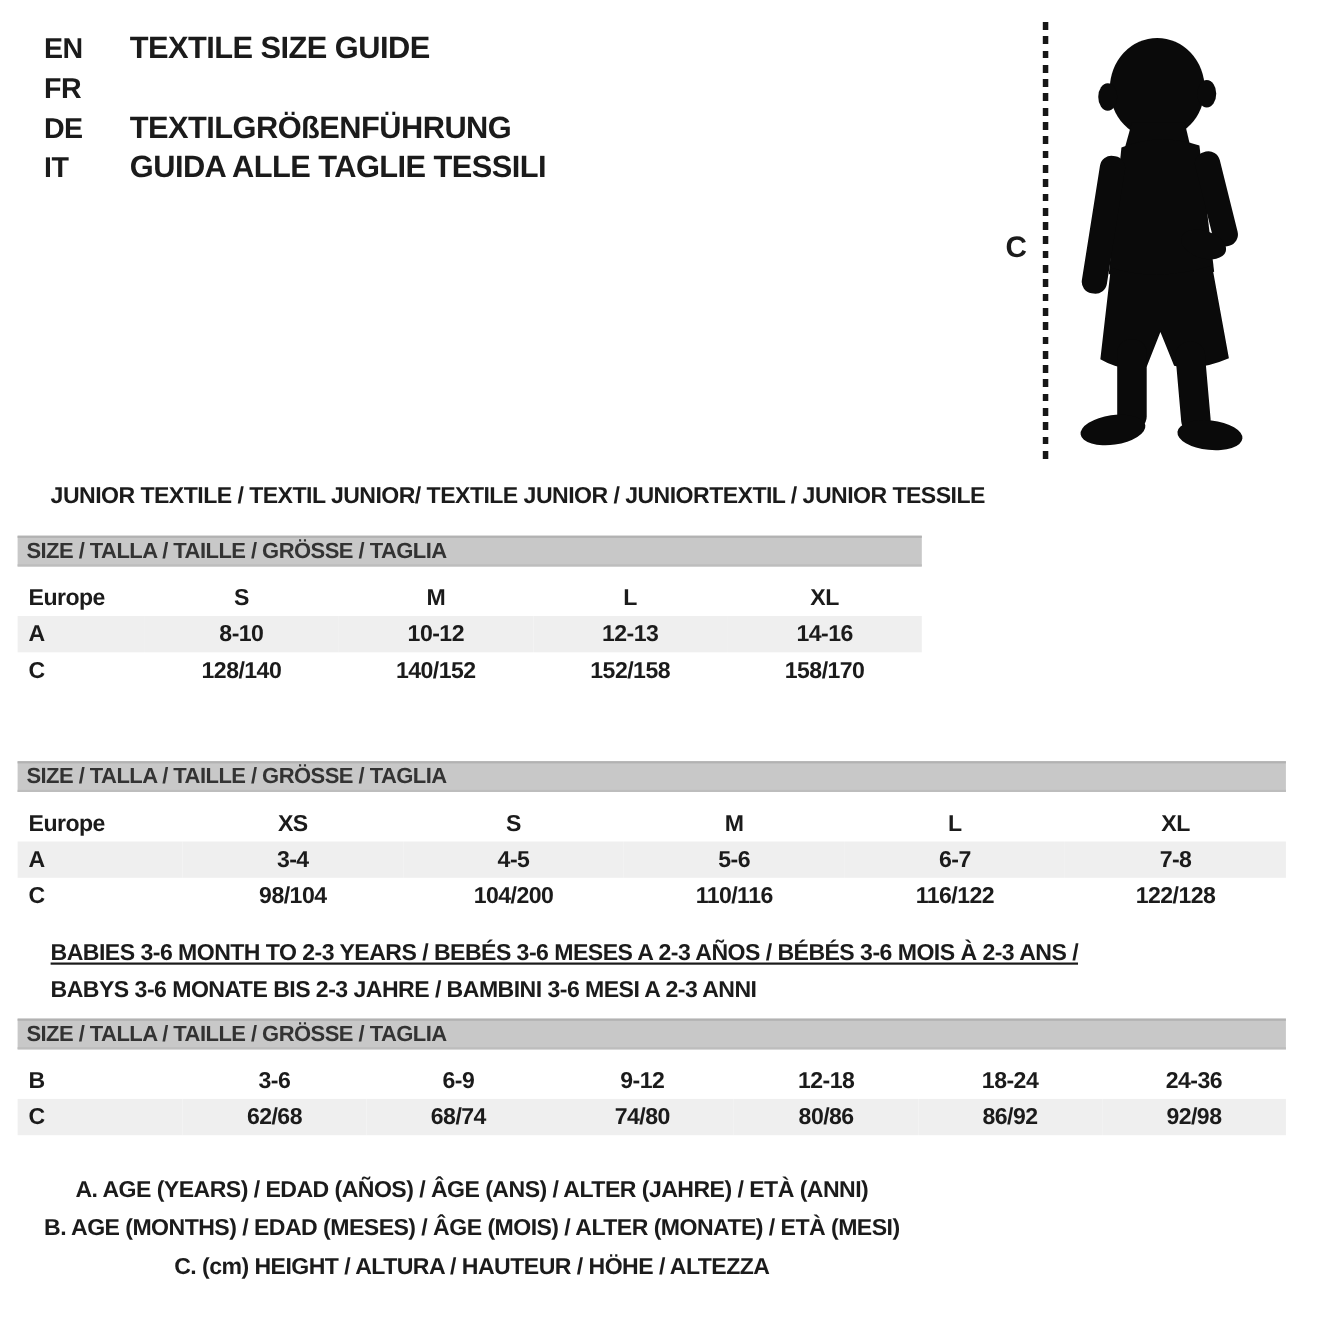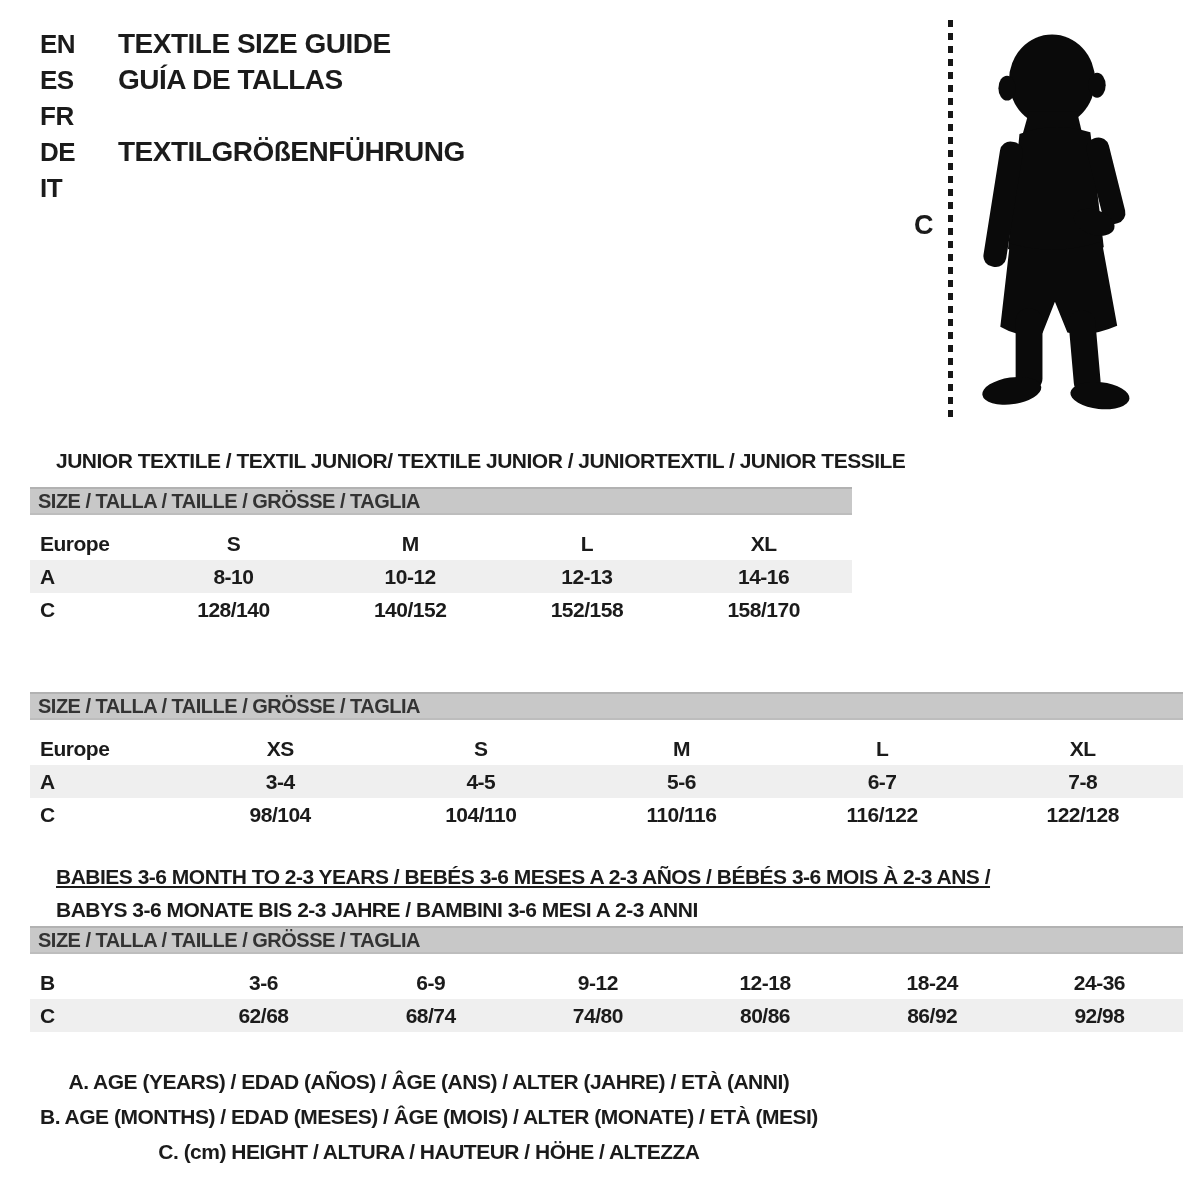--- a/index.html
+++ b/index.html
@@ -19,31 +19,31 @@
   .figure{position:absolute;left:910px;top:12px;width:245px;height:412px;}
   .dash-line{
     position:absolute;left:38px;top:8px;width:5px;height:400px;
     background:repeating-linear-gradient(to bottom,#161616 0px,#161616 7px,rgba(0,0,0,0) 7px,rgba(0,0,0,0) 13px);
   }
   .c-label{position:absolute;left:4px;top:198px;font-size:27px;font-weight:bold;}
   .silhouette{position:absolute;left:52px;top:2px;}
 
   
   .sec-title{
-    position:absolute;left:40px;margin:16px;font-size:21px;font-weight:bold;
+    position:absolute;left:40px;margin:6px;font-size:21px;font-weight:bold;
     letter-spacing:-0.5px;white-space:nowrap;
   }
   .t-junior{top:433px;}
   .t-children{top:641px;}
   .t-babies1{top:849px;text-decoration:underline;}
   .t-babies2{top:882px;}
   .subA{font-size:14px;vertical-align:-4px;}
 
   
-  .tbl{position:absolute;left:30px;}
+  .tbl{position:absolute;left:16px;}
   .tbl-junior{top:487px;width:822px;}
   .tbl-children{top:692px;width:1153px;}
   .tbl-babies{top:926px;width:1153px;}
   .size-bar{
     height:24px;background:#c8c8c8;border-top:2px solid #b2b2b2;border-bottom:2px solid #bdbdbd;
     font-size:20px;font-weight:bold;color:#333333;line-height:24px;padding-left:8px;
     letter-spacing:-0.5px;white-space:nowrap;
   }
   table.size-table{width:100%;border-collapse:collapse;table-layout:fixed;margin-top:12px;}
   table.size-table td{
@@ -63,32 +63,29 @@
 <body>
 
 <div class="page">
 
   <section class="lang-list">
     <div class="lang-row">
       <span class="lang-code">EN</span>
       <span class="lang-label">TEXTILE SIZE GUIDE</span>
     </div>
     <div class="lang-row">
-      <span class="lang-code">ES</span>
-      <span class="lang-label">GUÍA DE TALLAS</span>
-    </div>
-    <div class="lang-row">
       <span class="lang-code">FR</span>
     </div>
     <div class="lang-row">
       <span class="lang-code">DE</span>
       <span class="lang-label">TEXTILGRÖßENFÜHRUNG</span>
     </div>
     <div class="lang-row">
       <span class="lang-code">IT</span>
+      <span class="lang-label">GUIDA ALLE TAGLIE TESSILI</span>
     </div>
   </section>
 
   <div class="figure">
     <span class="c-label">C</span>
     <div class="dash-line"></div>
     <svg class="silhouette" width="182" height="405" viewBox="0 0 190 400" xmlns="http://www.w3.org/2000/svg">
       <g fill="#0a0a0a">
         <ellipse cx="94" cy="58" rx="45" ry="48"></ellipse>
         <ellipse cx="47" cy="66" rx="9" ry="13"></ellipse>
@@ -172,21 +169,21 @@
         <td class="lab">A</td>
         <td>3-4</td>
         <td>4-5</td>
         <td>5-6</td>
         <td>6-7</td>
         <td>7-8</td>
       </tr>
       <tr>
         <td class="lab">C</td>
         <td>98/104</td>
-        <td>104/110</td>
+        <td>104/200</td>
         <td>110/116</td>
         <td>116/122</td>
         <td>122/128</td>
       </tr>
     </tbody>
       </table>
   </div>
 
   <h2 class="sec-title t-babies1">BABIES 3-6 MONTH TO 2-3 YEARS / BEBÉS 3-6 MESES A 2-3 AÑOS / BÉBÉS 3-6 MOIS À 2-3 ANS /</h2>
   <h2 class="sec-title t-babies2">BABYS 3-6 MONATE BIS 2-3 JAHRE / BAMBINI 3-6 MESI A 2-3 ANNI</h2>

